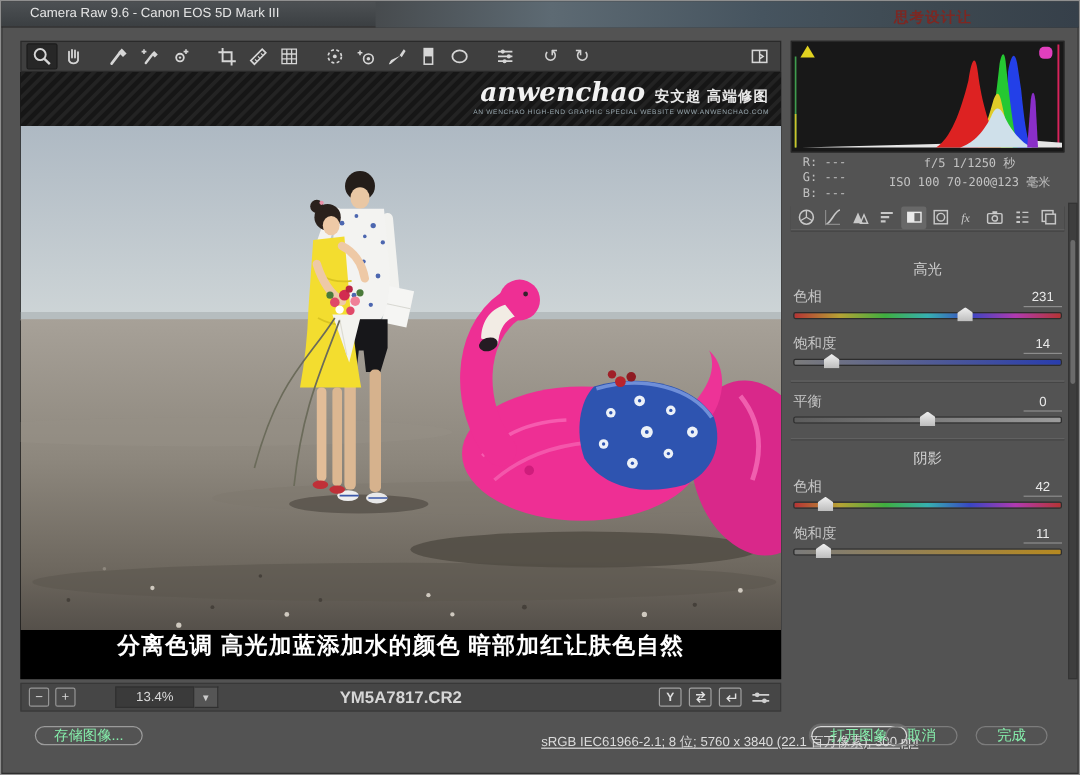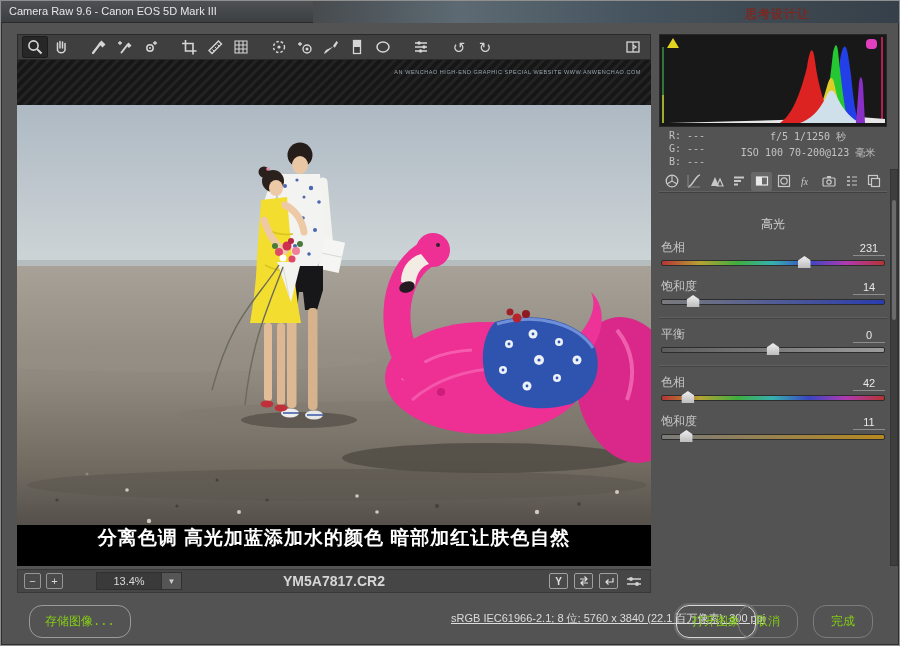--- a/index.html
+++ b/index.html
@@ -10,21 +10,21 @@
     position:relative; width:900px; height:646px;
     background:#535353; overflow:hidden;
     border:1px solid #8f8f8f; box-shadow:inset 0 0 0 1px #2e2e2e;
   }
 
   
   .titlebar {
     position:absolute; left:0; top:0; right:0; height:22px;
     background:linear-gradient(#4d5154,#3b3f42);
     border-bottom:1px solid #2a2a2a;
-    color:#e6e6e6; font-size:11px; line-height:21px; padding-left:8px;
+    color:#e6e6e6; font-size:11px; line-height:21px; padding-left:24px;
     white-space:nowrap;
   }
   .titlebar-art {
     position:absolute; left:312px; top:0; right:0; height:22px;
     background:linear-gradient(90deg,#474b4e 0%,#5d6a73 25%,#46545f 55%,#3d4850 80%,#36404a 100%);
   }
   .titlebar-note {
     position:absolute; left:744px; top:3px; font-size:12px; font-weight:bold;
     color:#7d2722; letter-spacing:1px;
   }
@@ -91,23 +91,23 @@
   .status-icons { margin-left:auto; display:flex; align-items:center; gap:6px; z-index:2; }
   .p-btn {
     min-width:19px; height:16px; border:1px solid #a0a0a0; border-radius:2px;
     display:flex; align-items:center; justify-content:center;
     font-size:10px; font-weight:bold; color:#e0e0e0; padding:0 2px; background:#4a4a4a;
   }
   .p-plain { border:none; background:none; }
 
   
   .pill {
-    position:absolute; height:33px; padding:0 15px; border:1px solid #9b9b9b;
-    border-radius:13px; background:transparent; color:#84cc16; font-size:12px;
-    display:flex; align-items:center; justify-content:center; white-space:nowrap;font-family:Liberation Mono, monospace;
+    position:absolute; height:16px; padding:0 15px; border:1px solid #9b9b9b;
+    border-radius:13px; background:transparent; color:#86efac; font-size:12px;
+    display:flex; align-items:center; justify-content:center; white-space:nowrap;
   }
   .pill.primary { border-color:#d9d9d9; box-shadow:0 0 0 2px rgba(180,180,180,.25); }
   .pill.dim { border-color:#7c7c7c; }
   .workflow-link {
     position:absolute; left:450px; top:610px; color:#dcdcdc; font-size:11px;
     text-decoration:underline; white-space:nowrap;
   }
 
   
   .histogram {
@@ -448,20 +448,24 @@
           <circle cx="340" cy="436" r="1.8" fill="#cfc9bf"></circle>
             <circle cx="160" cy="446" r="1.6" fill="#45403a"></circle>
           <circle cx="70" cy="414" r="1.5" fill="#8d877d"></circle>
             <circle cx="200" cy="420" r="1.5" fill="#45403a"></circle>
         </g>
       </g>
       <rect x="0" y="465" width="634" height="41" fill="#000"></rect>
     </svg>
 
     <div class="wm-wrap">
+      <div class="wm-line1">
+        <span class="wm-script">anwenchao</span>
+        <span class="wm-cn">安文超 高端修图</span>
+      </div>
       <div class="wm-sub">AN WENCHAO HIGH-END GRAPHIC SPECIAL WEBSITE WWW.ANWENCHAO.COM</div>
     </div>
 
     <div class="photo-caption">分离色调 高光加蓝添加水的颜色 暗部加红让肤色自然</div>
   </div>
 
   <div class="statusbar">
     <div class="sq-btn">−</div>
     <div class="sq-btn">+</div>
     <div class="zoom-box">13.4%</div>
@@ -615,20 +619,21 @@
     <div class="srow">
       <span class="slab">平衡</span>
       <span class="sval">0</span>
     </div>
     <div class="track balance">
         <div class="thumb" style="left: 50%;"></div>
       </div>
 
     <div class="divider"></div>
 
+    <div class="sec-h">阴影</div>
 
     <div class="srow">
       <span class="slab">色相</span>
       <span class="sval">42</span>
     </div>
     <div class="track hue">
         <div class="thumb" style="left: 11.6667%;"></div>
       </div>
 
     <div class="srow">

